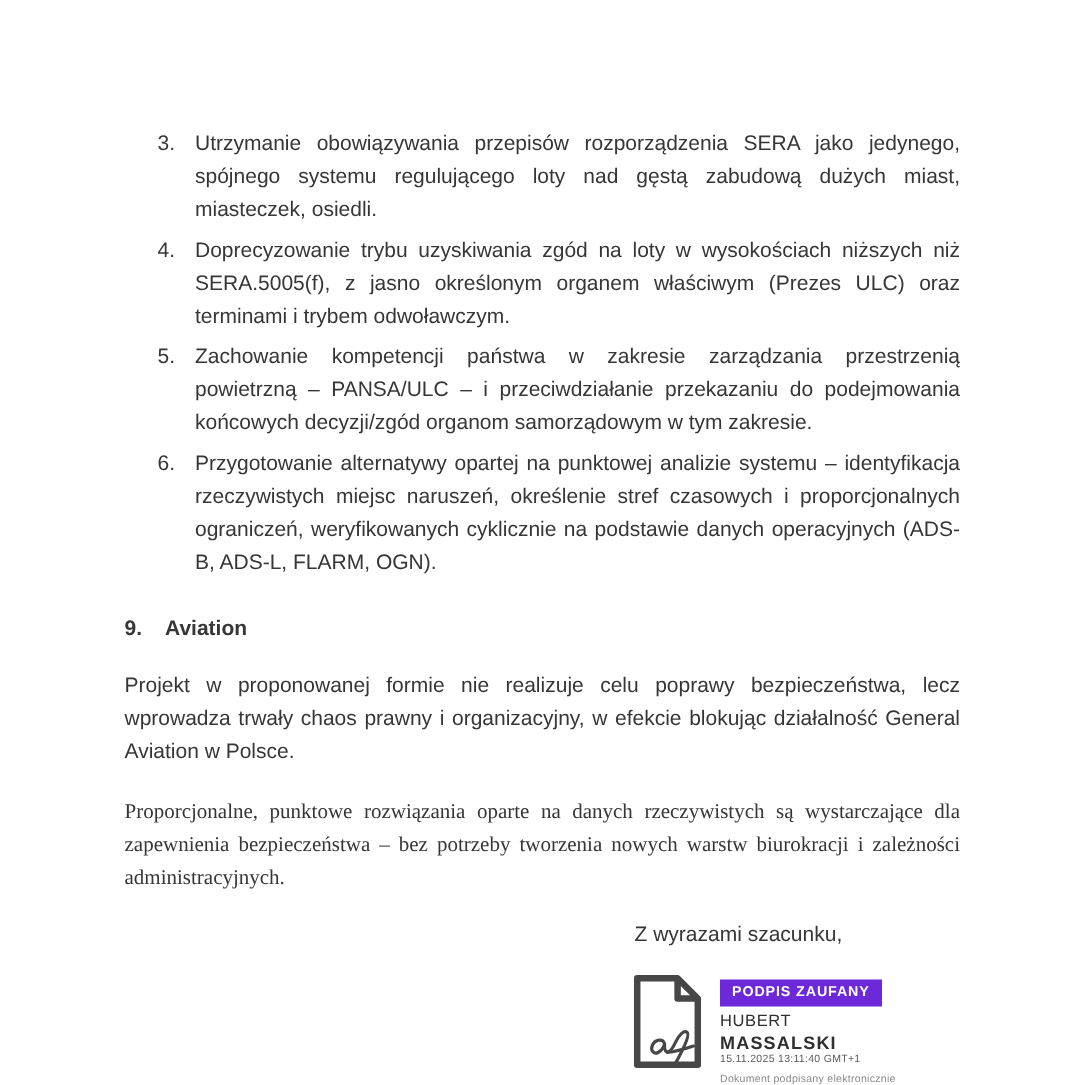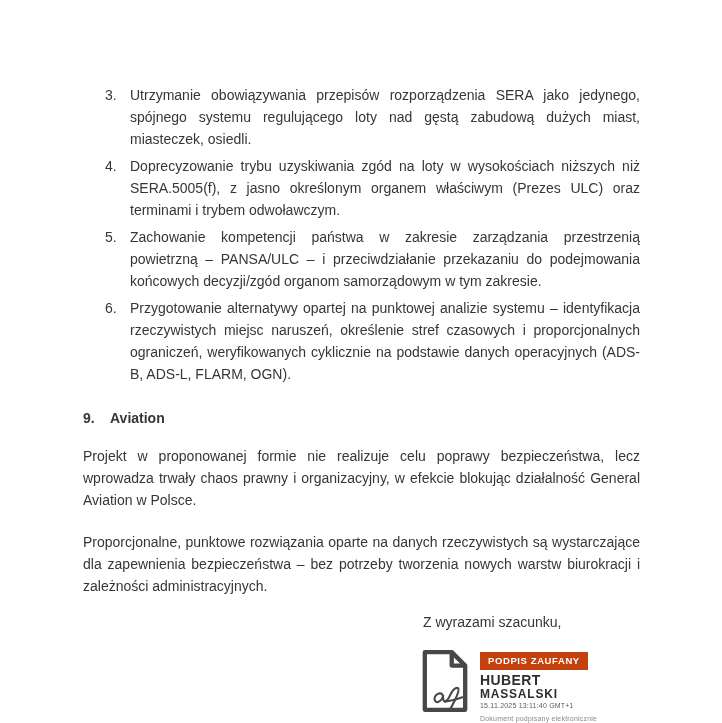--- a/index.html
+++ b/index.html
@@ -38,21 +38,21 @@
     display: flex;
     font-weight: bold;
     margin-top: 22px;
   }
   .section-heading .heading-number { flex: 0 0 27px; }
   .para {
     text-align: justify;
     text-align-last: left;
   }
   .para-1 { margin-top: 16px; }
-  .para-2 { margin-top: 20px; }
+  .para-2 { margin-top: 20px; font-family: Liberation Serif, serif; }
   .closing {
     margin-top: 14px;
     margin-left: 340px;
   }
   .signature-stamp {
     margin-top: 14px;
     margin-left: 337px;
     display: flex;
     gap: 10px;
     align-items: flex-start;
@@ -64,25 +64,24 @@
     background: #3d3d3d;
     color: #ffffff;
     font-size: 9.5px;
     font-weight: bold;
     letter-spacing: 0.6px;
     line-height: 10px;
     padding: 4px 8px 4px 8px;
   }
   .signer-first-name {
     margin-top: 5px;
-    font-size: 14px;
+    font-size: 11px;
     line-height: 11px;
     letter-spacing: 0.4px;
     color: #2f2f2f;
-    font-weight: bold;
   }
   .signer-last-name {
     margin-top: 1px;
     font-size: 12px;
     line-height: 14px;
     font-weight: bold;
     letter-spacing: 0.8px;
     color: #2f2f2f;
   }
   .signature-timestamp {
@@ -137,21 +136,21 @@
   <div class="signature-stamp">
     <span class="signature-doc-icon">
       <svg width="50" height="68" viewBox="0 0 52 70" fill="none" xmlns="http://www.w3.org/2000/svg">
         <path d="M5 5 H33 L47 19 V65 H5 Z" stroke="#474747" stroke-width="4.5" stroke-linejoin="round" fill="none"></path>
         <path d="M33 6 V19 H46" stroke="#474747" stroke-width="4.5" stroke-linejoin="round" fill="none"></path>
         <path d="M23.5 49.5 c-1.5 -3 -6.5 -1.5 -8 2 c-1.5 3.5 1 6.5 4 5 c3 -1.5 4.5 -5 4.5 -7 c0 2.5 -0.5 6 1.5 6.5 c2 0.5 4 -2 6 -6.5 c2.5 -5.5 6 -8.5 8 -7 c2 1.5 -1 8 -3.5 13 c-2 4 -3.5 7 -4.5 8.5" stroke="#474747" stroke-width="2.2" stroke-linecap="round" fill="none"></path>
         <path d="M26 56.5 c5 -0.5 12 -2.5 18 -4.5" stroke="#474747" stroke-width="2.2" stroke-linecap="round" fill="none"></path>
       </svg>
     </span>
     <div class="signature-info">
-      <span class="signature-badge" style="background: #c2410c; color: rgb(255, 255, 255);">PODPIS ZAUFANY</span>
+      <span class="signature-badge" style="background: #6d28d9; color: rgb(255, 255, 255);">PODPIS ZAUFANY</span>
       <div class="signer-first-name">HUBERT</div>
       <div class="signer-last-name">MASSALSKI</div>
       <div class="signature-timestamp">15.11.2025 13:11:40 GMT+1</div>
       <div class="signature-note">
         <div>Dokument podpisany elektronicznie</div>
 
       </div>
     </div>
   </div>
 

